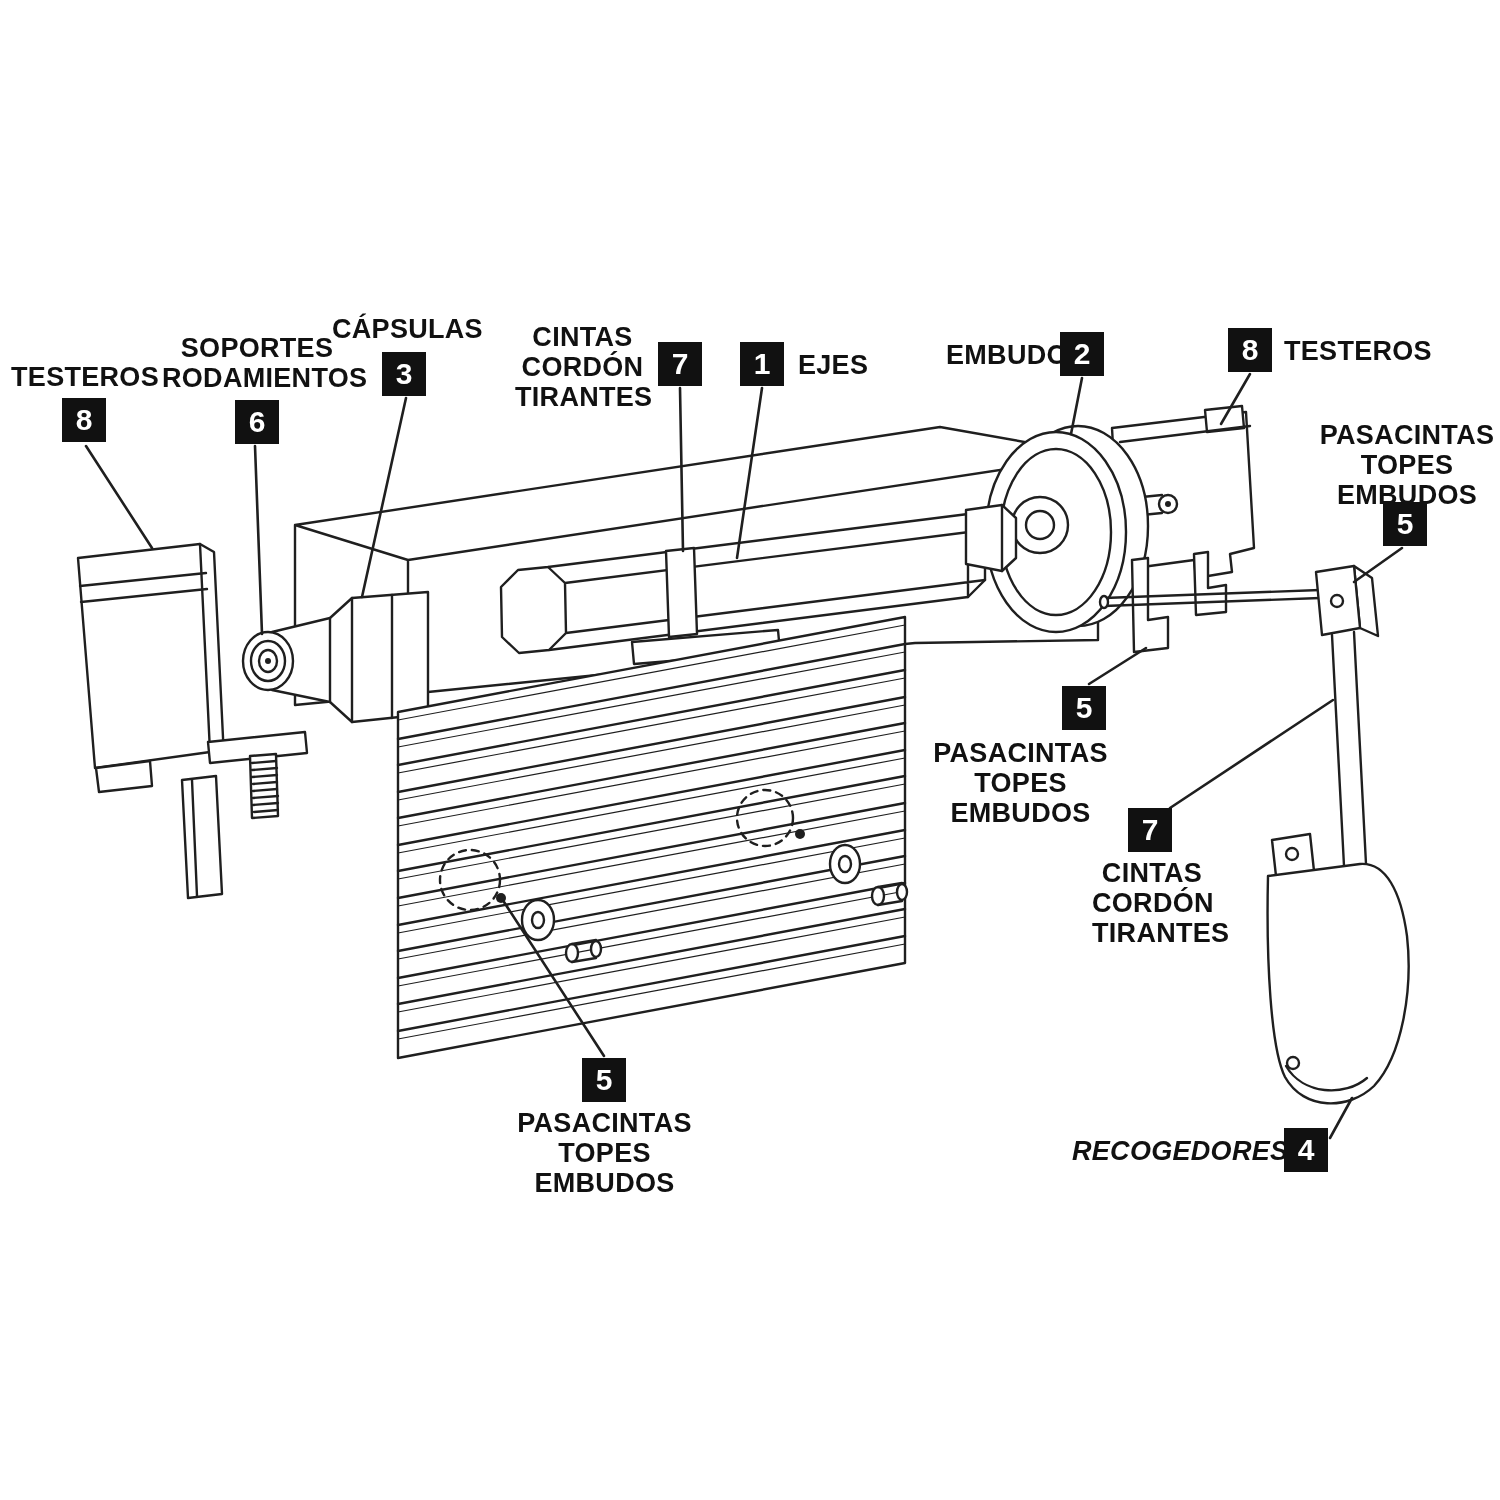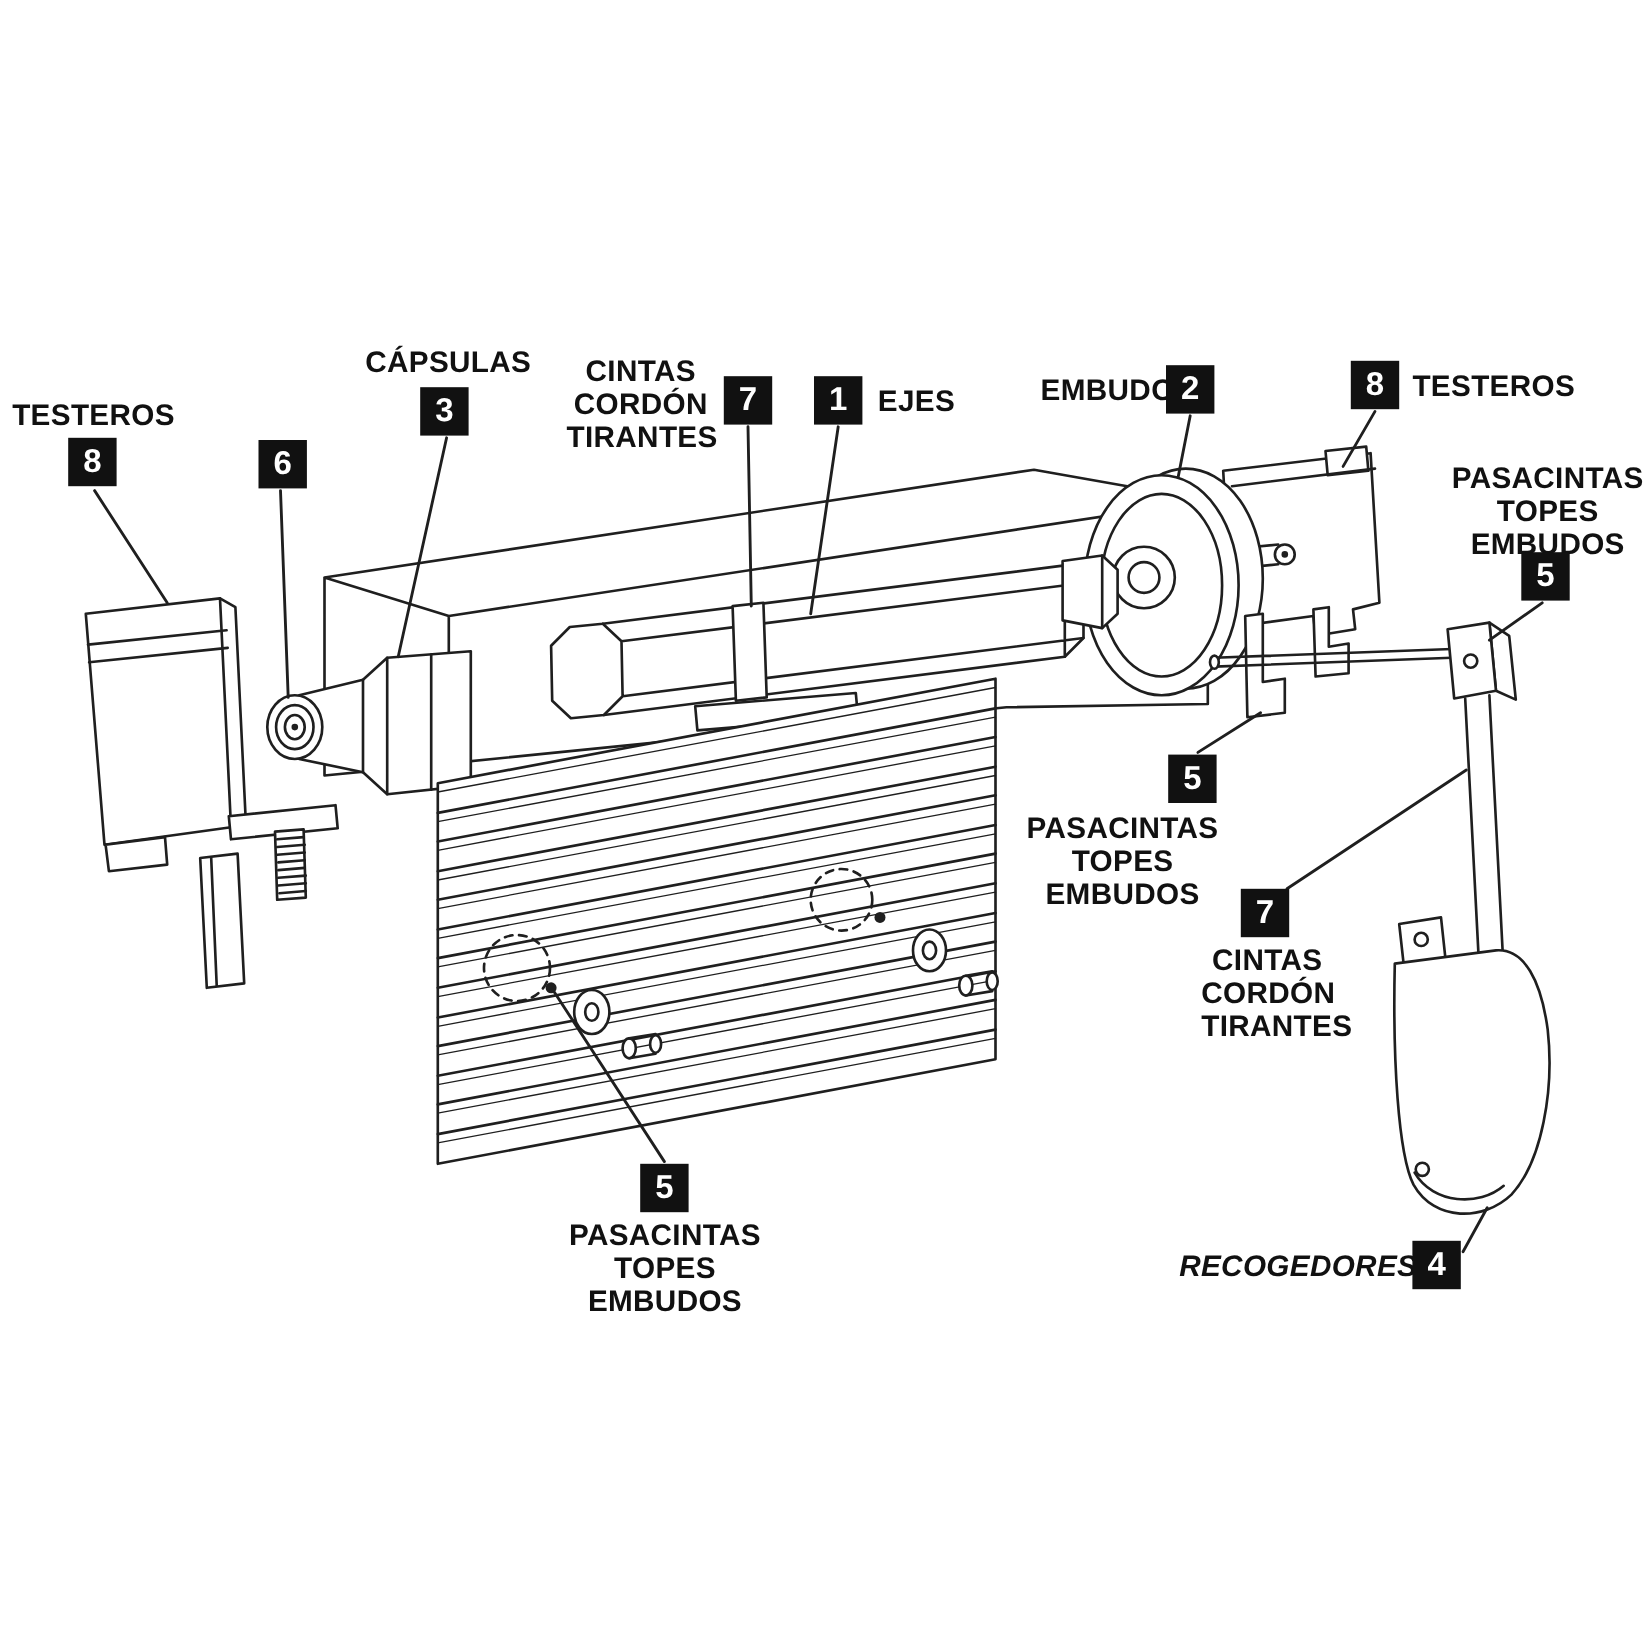--- a/index.html
+++ b/index.html
@@ -156,20 +156,22 @@
         <path d="M1170,808 L1333,700"></path>
         <path d="M604,1056 L504,902"></path>
         <path d="M1330,1138 L1352,1098"></path>
       </g>
     </g>
   </svg>
 
   <div class="lbl" style="left:10px; top:362px; width:150px;">TESTEROS</div>
   <div class="badge" style="left:62px; top:398px;">8</div>
 
+  <div class="lbl" style="left:162px; top:333px; width:190px;">SOPORTES
+RODAMIENTOS</div>
   <div class="badge" style="left:235px; top:400px;">6</div>
 
   <div class="lbl" style="left:332px; top:314px; width:145px;">CÁPSULAS</div>
   <div class="badge" style="left:382px; top:352px;">3</div>
 
   <div class="lbl" style="left:515px; top:322px; width:135px;">CINTAS
 CORDÓN
 TIRANTES</div>
   <div class="badge" style="left:658px; top:342px;">7</div>
 

